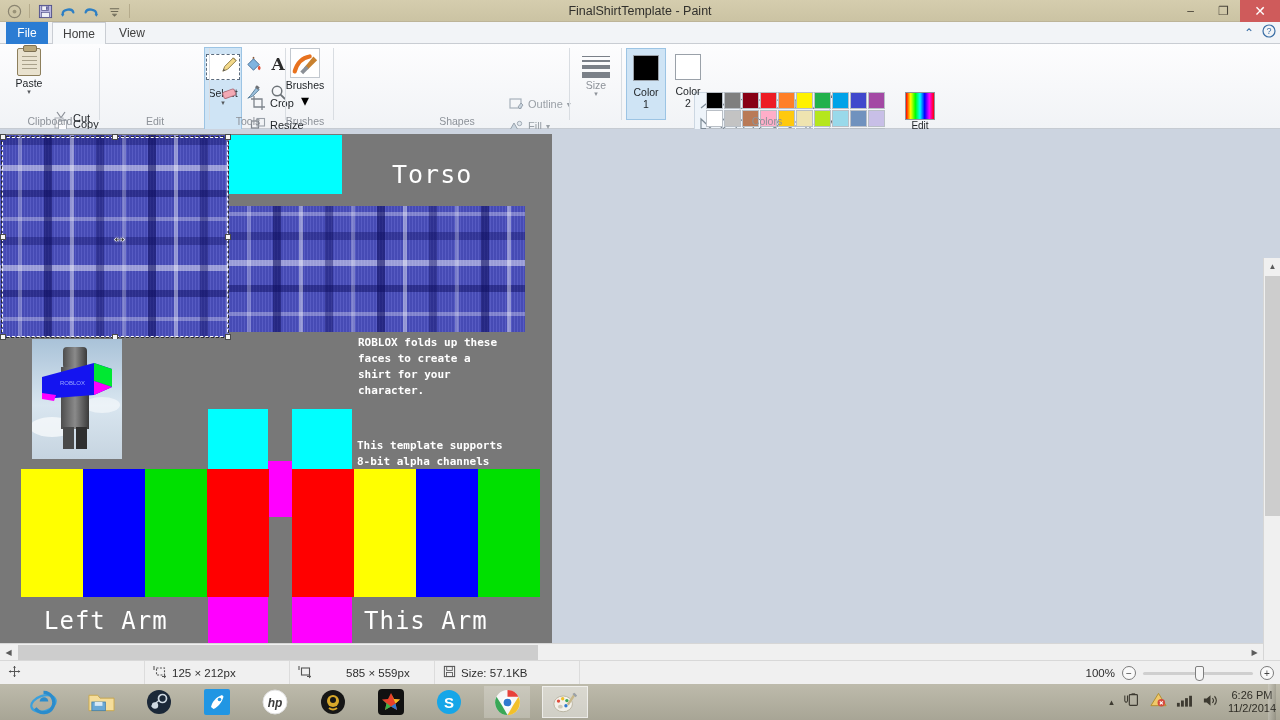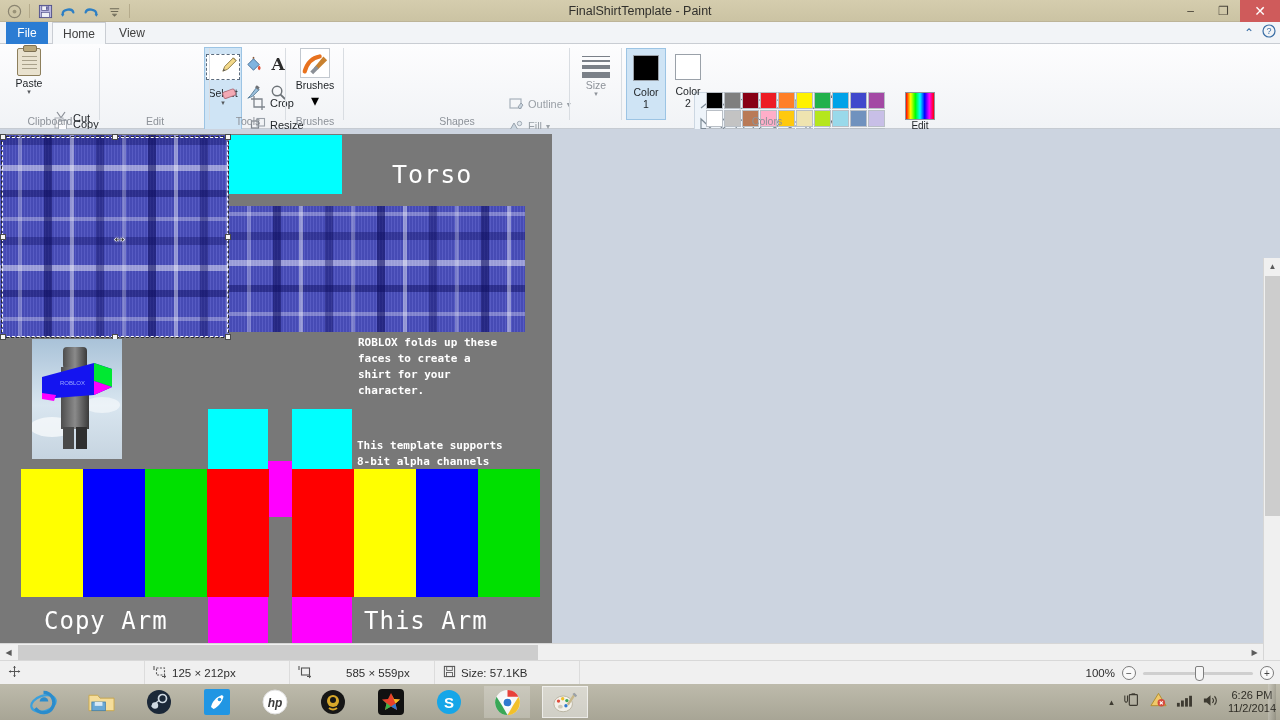--- a/index.html
+++ b/index.html
@@ -394,21 +394,21 @@
       <div class="toolcell" style="left:55px; top:36px;">
         <svg width="19" height="19" viewBox="0 0 20 20">
             <circle cx="8.5" cy="8.5" r="5" fill="none" stroke="#6d7378" stroke-width="1.5"></circle>
             <path d="M12.2 12.2 L17 17" stroke="#6d7378" stroke-width="2"></path>
           </svg>
       </div>
       <div class="glabel">Tools</div>
       <div class="gdiv" style="left:75px;"></div>
     </div>
 
-    <div class="grp" style="left:286px; width:58px;text-decoration:underline;">
+    <div class="grp" style="left:276px; width:58px;text-decoration:underline;">
       <div class="brushbtn" style="left:10px;">
         <span class="brushsq">
           <svg width="28" height="28" viewBox="0 0 30 30">
             <path d="M4 24 q4 -14 16 -16" stroke="#e8721e" stroke-width="4.5" fill="none" stroke-linecap="round"></path>
             <path d="M14 20 L24 8 L28 12 L18 22 Z" fill="#c8812f"></path>
             <path d="M10 24 L16 18 L19 21 L13 27 Z" fill="#8a8f96"></path>
           </svg>
         </span>
         <span class="lbl" style="font-size:10.5px;color:#23272b;margin-top:1px;">Brushes</span>
         <span class="carat">▾</span>
@@ -704,21 +704,21 @@
         <div class="blk" style="left:292px; top:335px; width:248px; height:128px; display:flex;">
           <i style="flex:1; background:#ff0000;"></i>
           <i style="flex:1; background:#ffff00;"></i>
           <i style="flex:1; background:#0000ff;"></i>
           <i style="flex:1; background:#00e000;"></i>
         </div>
 
         <div class="blk" style="left:208px; top:463px; width:60px; height:60px; background:#ff00ff;"></div>
         <div class="blk" style="left:292px; top:463px; width:60px; height:60px; background:#ff00ff;"></div>
 
-        <div class="tmpl-title" style="left:44px; top:473px; font-size:24px;">Copy Arm</div>
+        <div class="tmpl-title" style="left:44px; top:473px; font-size:24px;">Left Arm</div>
         <div class="tmpl-title" style="left:364px; top:473px; font-size:24px;">This Arm</div>
       </div>
     </div>
 
     <div class="vscroll">
       <div class="sbtn" style="left:0;top:0;width:17px;height:17px;">▲</div>
       <div class="sthumb" style="left:1px;top:18px;width:15px;height:240px;"></div>
 
     </div>
 

